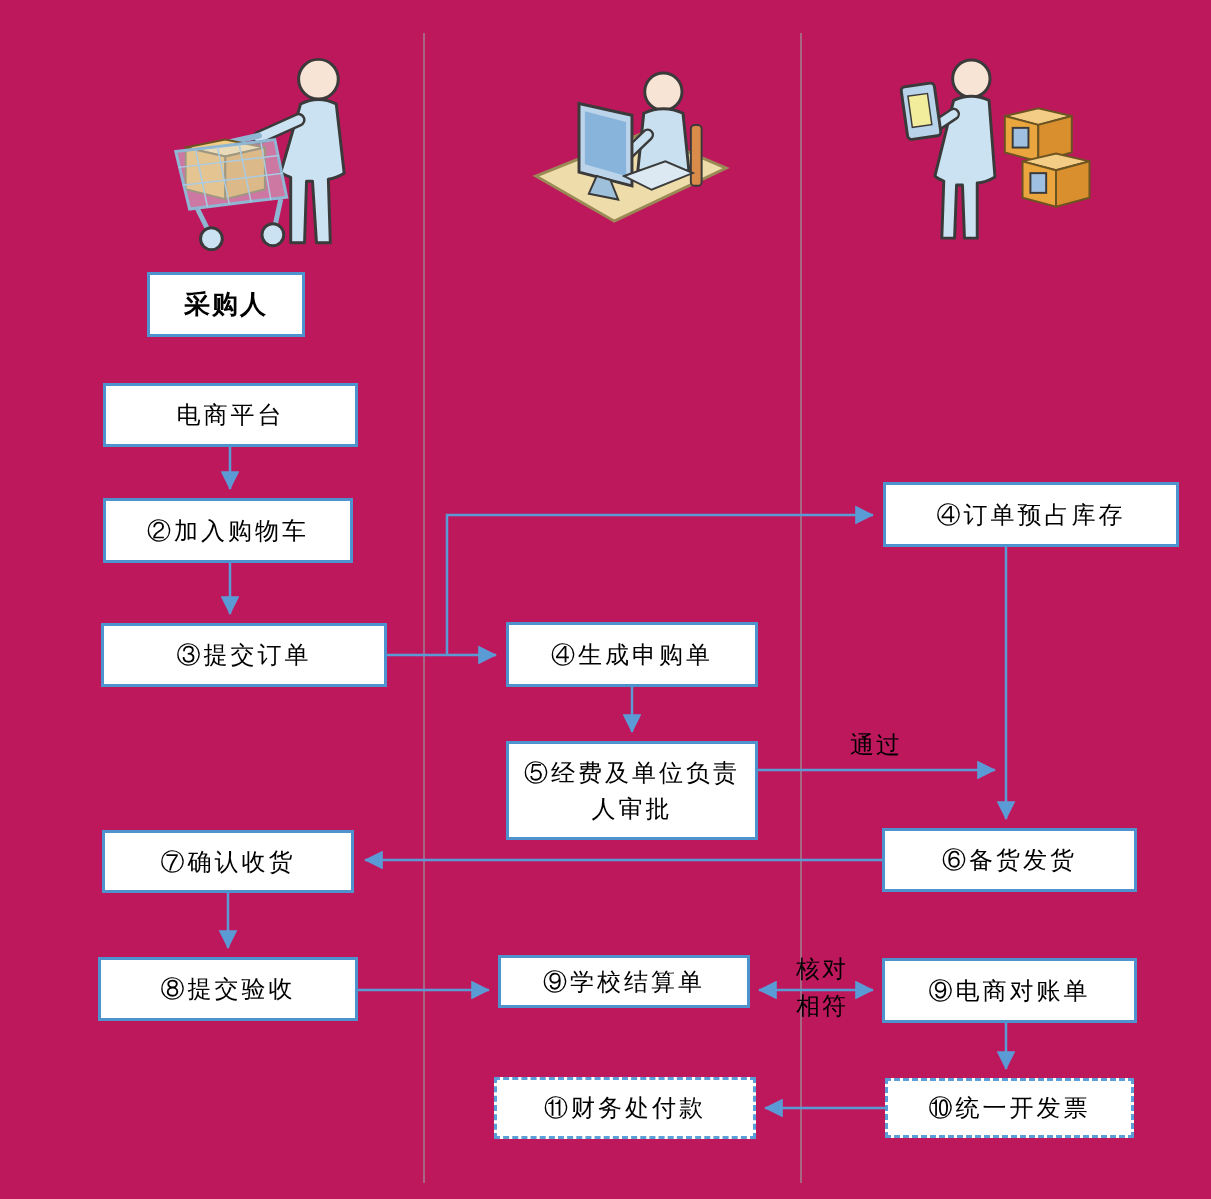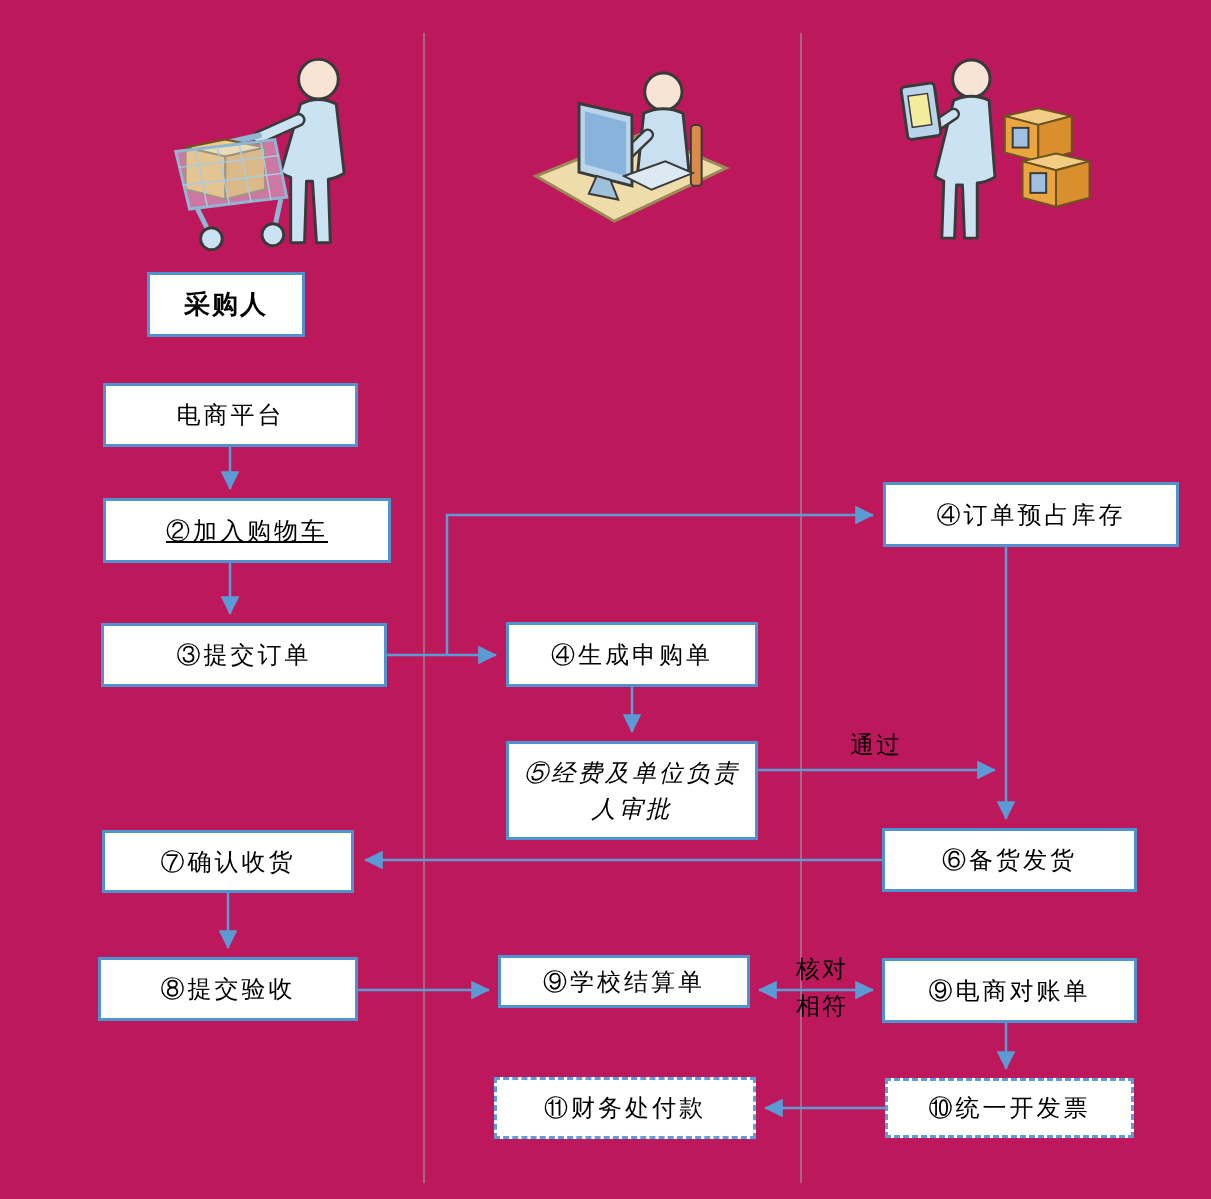--- a/index.html
+++ b/index.html
@@ -119,27 +119,27 @@
       <g transform="rotate(-8 28 58)">
         <rect x="10" y="30" width="34" height="54" rx="4" fill="#b9d4ea" stroke="#3a3a3a" stroke-width="3"></rect>
         <rect x="16" y="40" width="20" height="32" fill="#f2ec9d" stroke="#3a3a3a" stroke-width="1.5"></rect>
       </g>
     </svg>
   </div>
 
   <div class="node lane-header" style="left:147px;top:272px;width:158px;height:65px;">采购人</div>
 
   <div class="node" style="left:103px;top:383px;width:255px;height:64px;">电商平台</div>
-  <div class="node" style="left:103px;top:498px;width:288px;height:65px;text-decoration:underline;">②加入购物车</div>
+  <div class="node" style="left:103px;top:498px;width:250px;height:65px;">②加入购物车</div>
   <div class="node" style="left:101px;top:623px;width:286px;height:64px;">③提交订单</div>
   <div class="node" style="left:102px;top:830px;width:252px;height:63px;">⑦确认收货</div>
   <div class="node" style="left:98px;top:957px;width:260px;height:64px;">⑧提交验收</div>
 
   <div class="node" style="left:506px;top:622px;width:252px;height:65px;">④生成申购单</div>
-  <div class="node" style="left:506px;top:741px;width:252px;height:99px;font-style:italic;">⑤经费及单位负责
+  <div class="node" style="left:506px;top:741px;width:252px;height:99px;">⑤经费及单位负责
 人审批</div>
   <div class="node" style="left:498px;top:955px;width:252px;height:53px;">⑨学校结算单</div>
   <div class="node dashed" style="left:494px;top:1077px;width:262px;height:62px;">⑪财务处付款</div>
 
   <div class="node" style="left:883px;top:482px;width:296px;height:65px;">④订单预占库存</div>
   <div class="node" style="left:882px;top:828px;width:255px;height:64px;">⑥备货发货</div>
   <div class="node" style="left:882px;top:958px;width:255px;height:65px;">⑨电商对账单</div>
   <div class="node dashed" style="left:885px;top:1078px;width:249px;height:60px;">⑩统一开发票</div>
 
   <div class="edge-label" style="left:810px;top:726px;width:92px;">通过</div>

